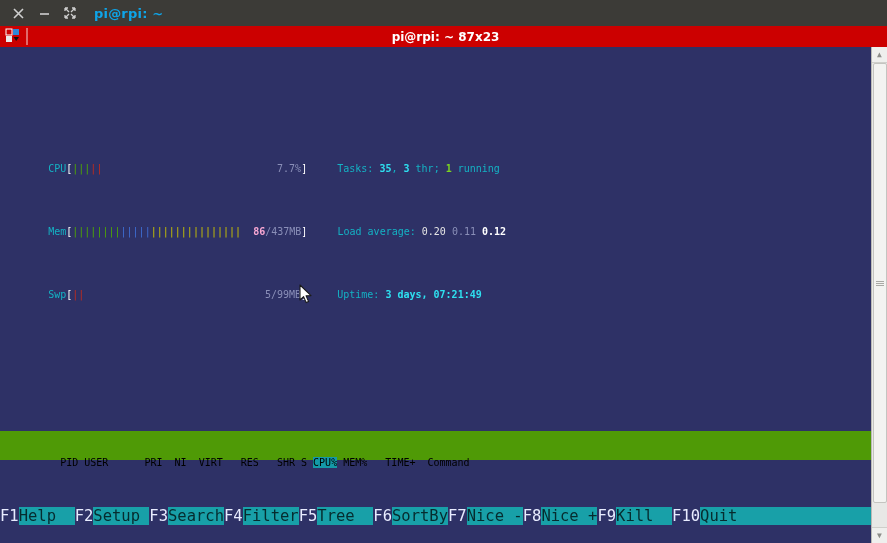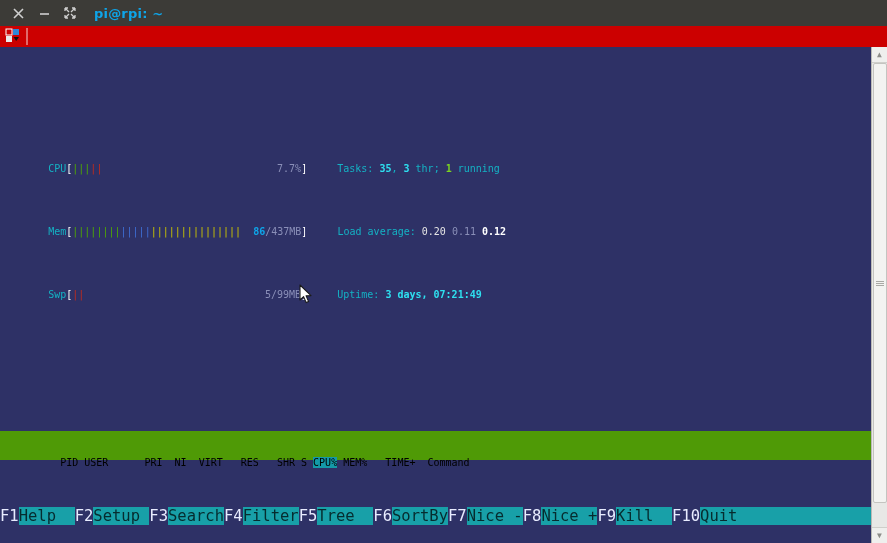--- a/index.html
+++ b/index.html
@@ -85,21 +85,21 @@
   .c-green   { color: #4faa00; }
   .c-red     { color: #c42b1c; }
   .c-blue    { color: #3f6fd8; }
   .c-yellow  { color: #c9c400; }
   .c-gray    { color: #8a8fb8; }
   .c-white   { color: #e8ecff; }
   .c-boldcy  { color: #2ee0f0; font-weight: bold; }
   .c-boldgr  { color: #7bd520; font-weight: bold; }
   .c-boldwh  { color: #ffffff; font-weight: bold; }
   .c-dkgray  { color: #e5e5e5; }
-  .c-memnum  { color: #0ea5e9; font-weight: bold; }
+  .c-memnum  { color: #f9a8d4; font-weight: bold; }
   .c-cyan    { color: #13a8bb; }
   .c-cmd     { color: #c8cdf0; }
   .c-usr     { color: #9aa0c4; }
 
   
   .hdr {
     height: 29px;
     background: #4f9a06;
     color: #000000;
     white-space: pre;
@@ -192,20 +192,21 @@
   <div class="tabstrip">
     <div class="tabmenu">
       <svg width="17" height="17" viewBox="0 0 17 17">
         <rect x="1" y="1" width="6" height="6" fill="#cc0000" stroke="#ffffff" stroke-width="1"></rect>
         <rect x="8" y="1" width="6" height="6" fill="#2f87d8"></rect>
         <rect x="1" y="8" width="6" height="6" fill="#e8e8e8"></rect>
         <path d="M8.5 9 L14 9 L11.2 13 Z" fill="#111111"></path>
       </svg>
     </div>
     <div class="tabsep"></div>
+    <div class="tabtitle">pi@rpi: ~ 87x23</div>
   </div>
 
   <div class="term">
 
     
     <div class="line">
       <span id="row-cpu"><span class="c-label">  CPU</span><span class="c-brack">[</span><span class="c-green">|</span><span class="c-green">|</span><span class="c-green">|</span><span class="c-red">|</span><span class="c-red">|</span><span>                             </span><span class="c-gray">7.7%</span><span class="c-brack">]</span></span><span id="row-tasks"><span>     </span><span class="c-label">Tasks: </span><span class="c-boldcy">35</span><span class="c-label">, </span><span class="c-boldcy">3</span><span class="c-label"> thr; </span><span class="c-boldgr">1</span><span class="c-label"> running</span></span>
     </div>
     <div class="line">
       <span id="row-mem"><span class="c-label">  Mem</span><span class="c-brack">[</span><span class="c-green">|</span><span class="c-green">|</span><span class="c-green">|</span><span class="c-green">|</span><span class="c-green">|</span><span class="c-green">|</span><span class="c-green">|</span><span class="c-green">|</span><span class="c-blue">|</span><span class="c-blue">|</span><span class="c-blue">|</span><span class="c-blue">|</span><span class="c-blue">|</span><span class="c-yellow">|</span><span class="c-yellow">|</span><span class="c-yellow">|</span><span class="c-yellow">|</span><span class="c-yellow">|</span><span class="c-yellow">|</span><span class="c-yellow">|</span><span class="c-yellow">|</span><span class="c-yellow">|</span><span class="c-yellow">|</span><span class="c-yellow">|</span><span class="c-yellow">|</span><span class="c-yellow">|</span><span class="c-yellow">|</span><span class="c-yellow">|</span><span>  </span><span class="c-memnum">86</span><span class="c-gray">/437MB</span><span class="c-brack">]</span></span><span id="row-load"><span>     </span><span class="c-label">Load average: </span><span class="c-dkgray">0.20</span><span> </span><span class="c-gray">0.11</span><span> </span><span class="c-boldwh">0.12</span></span>

